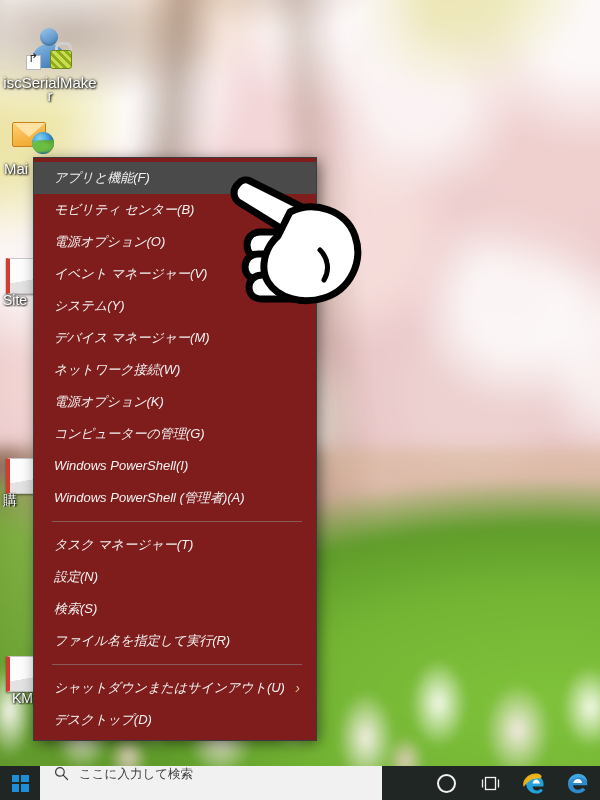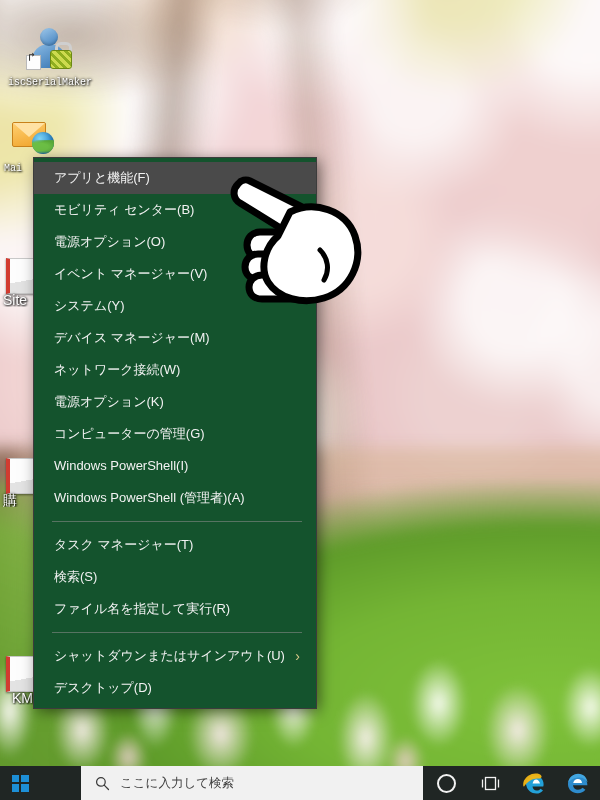--- a/index.html
+++ b/index.html
@@ -111,24 +111,23 @@
       radial-gradient(ellipse 4% 18% at 66% 88%, rgba(244,210,214,.85), rgba(244,210,214,0) 74%);
     filter: blur(4px);
   }
 
   
   .desk-icon {
     position: absolute;
     width: 96px;
     text-align: center;
     color: #fff;
-    font-size: 10px;
+    font-size: 15px;
     line-height: 13px;
     text-shadow: 0 0 3px rgba(0,0,0,.95), 1px 1px 2px rgba(0,0,0,.9);
-    font-family: Liberation Mono, monospace;
   }
   .desk-icon .glyph { display: block; height: 48px; position: relative; margin: 0 auto 2px; width: 48px; }
   .desk-icon .cap { display: block; word-break: break-all; }
 
   
   .ic-person-head {
     position: absolute; left: 14px; top: 2px; width: 18px; height: 18px;
     border-radius: 50%;
     background: linear-gradient(150deg, #9fc8ea, #3f7fbd);
     box-shadow: inset 0 -2px 3px rgba(0,0,0,.18);
@@ -205,25 +204,26 @@
     box-shadow: 0 1px 2px rgba(0,0,0,.45);
   }
   .edge-icon .ghost-cap { display: block; padding-left: 3px; }
 
   
   #winx-menu {
     position: absolute;
     left: 34px;
     top: 158px;
     width: 282px;
-    background: #14532d;
+    background: #7f1d1d;
     color: #ffffff;
     box-shadow: 0 0 0 1px #3c3c3c, 3px 3px 14px rgba(0,0,0,.55);
     padding: 4px 0 4px 0;
     z-index: 40;
+    font-style: italic;
   }
   .menu-item {
     position: relative;
     height: 32px;
     line-height: 32px;
     padding: 0 16px 0 20px;
     font-size: 13px;
     white-space: nowrap;
     color: #f2f2f2;
     display: flex;
@@ -277,26 +277,24 @@
     grid-template-columns: 1fr 1fr;
     grid-template-rows: 1fr 1fr;
     gap: 1.6px;
   }
   .win-logo i { display: block; background: #1d8fd6; }
 
   #search-box {
     width: 328px;
     background: #f1f1f1;
     display: flex;
-    align-items: center;
     gap: 10px;
     padding-left: 14px;
     color: #3a3a3a;
     font-size: 12.5px;
-    margin-left: 41px;
   }
   #search-box .sp-icon { flex: 0 0 auto; line-height: 0; }
   #search-box .sp-text { flex: 1 1 auto; white-space: nowrap; color: #3e3e3e; }
 
   .tb-btn {
     width: 44px;
     display: flex; align-items: center; justify-content: center;
   }
   .tb-spacer { flex: 1 1 auto; }
 
@@ -381,20 +379,23 @@
       </div>
       <div class="menu-item">
         <span class="mi-label">Windows PowerShell(I)</span>
       </div>
       <div class="menu-item">
         <span class="mi-label">Windows PowerShell (管理者)(A)</span>
       </div>
       <div class="menu-sep"></div>
       <div class="menu-item">
         <span class="mi-label">タスク マネージャー(T)</span>
+      </div>
+      <div class="menu-item">
+        <span class="mi-label">設定(N)</span>
       </div>
       <div class="menu-item">
         <span class="mi-label">検索(S)</span>
       </div>
       <div class="menu-item">
         <span class="mi-label">ファイル名を指定して実行(R)</span>
       </div>
       <div class="menu-sep"></div>
       <div class="menu-item">
         <span class="mi-label">シャットダウンまたはサインアウト(U)</span>

